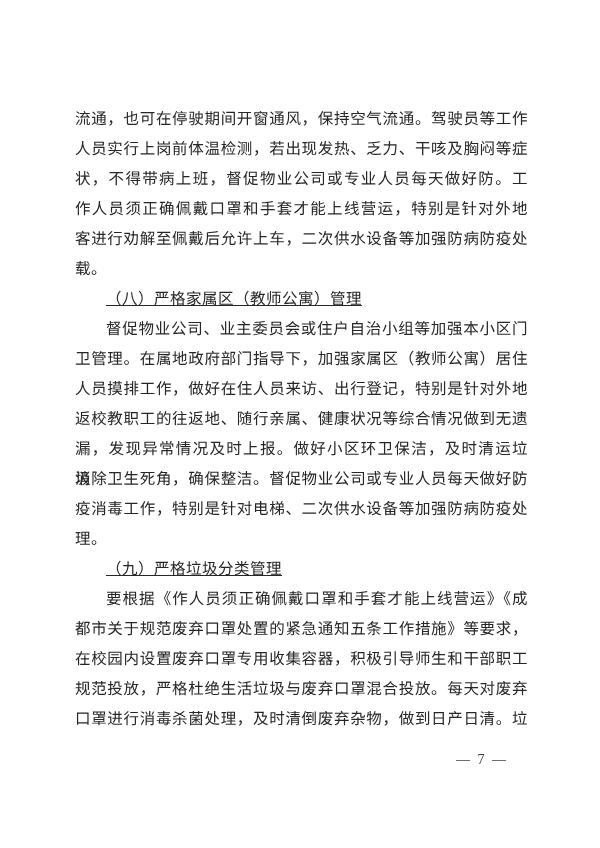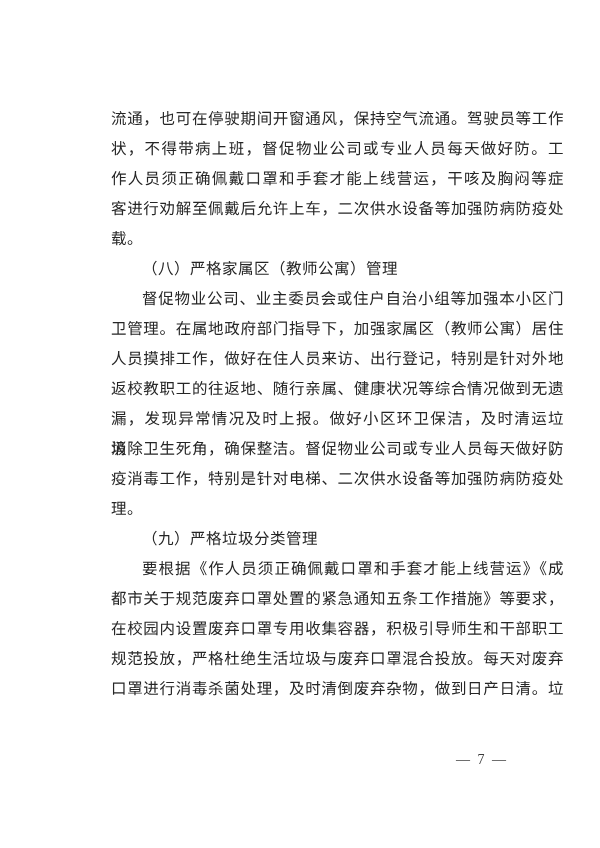--- a/index.html
+++ b/index.html
@@ -16,37 +16,37 @@
     font-family: "Liberation Serif", "DejaVu Serif", serif;
     color: #262626;
   }
   .text-block {
     position: absolute;
     left: 75px;
     top: 104px;
     width: 453px;
     font-size: 15.5px;
     line-height: 30px;
-    margin-left: 36px;
   }
   .line {
     height: 30px;
     line-height: 30px;
     letter-spacing: 0.5px;
   }
   .line.justify {
     text-align: justify;
     text-align-last: justify;
     text-justify: inter-character;
   }
   .line.left {
     text-align: left;
   }
   .line.heading {
     text-align: left;
+    text-decoration: underline;
   }
   .line.indent,
   .line.heading {
     text-indent: 2em;
   }
   .page-number {
     position: absolute;
     left: 75px;
     top: 752px;
     width: 433px;
@@ -55,22 +55,23 @@
     letter-spacing: 2px;
     color: #3a3a3a;
   }
 </style>
 </head>
 <body>
 
 <div class="page">
   <div class="text-block" id="text-block">
       <div class="line justify">流通，也可在停驶期间开窗通风，保持空气流通。驾驶员等工作</div>
+      <div class="line justify">人员实行上岗前体温检测，若出现发热、乏力、干咳及胸闷等症</div>
       <div class="line justify">状，不得带病上班，督促物业公司或专业人员每天做好防。工</div>
-      <div class="line justify">作人员须正确佩戴口罩和手套才能上线营运，干咳及胸闷等症</div>
+      <div class="line justify">作人员须正确佩戴口罩和手套才能上线营运，特别是针对外地</div>
       <div class="line justify">客进行劝解至佩戴后允许上车，二次供水设备等加强防病防疫处</div>
       <div class="line left">载。</div>
       <div class="line heading indent">（八）严格家属区（教师公寓）管理</div>
       <div class="line justify indent">督促物业公司、业主委员会或住户自治小组等加强本小区门</div>
       <div class="line justify">卫管理。在属地政府部门指导下，加强家属区（教师公寓）居住</div>
       <div class="line justify">人员摸排工作，做好在住人员来访、出行登记，特别是针对外地</div>
       <div class="line justify">返校教职工的往返地、随行亲属、健康状况等综合情况做到无遗</div>
       <div class="line justify">漏，发现异常情况及时上报。做好小区环卫保洁，及时清运垃圾，</div>
       <div class="line justify">消除卫生死角，确保整洁。督促物业公司或专业人员每天做好防</div>
       <div class="line justify">疫消毒工作，特别是针对电梯、二次供水设备等加强防病防疫处</div>

